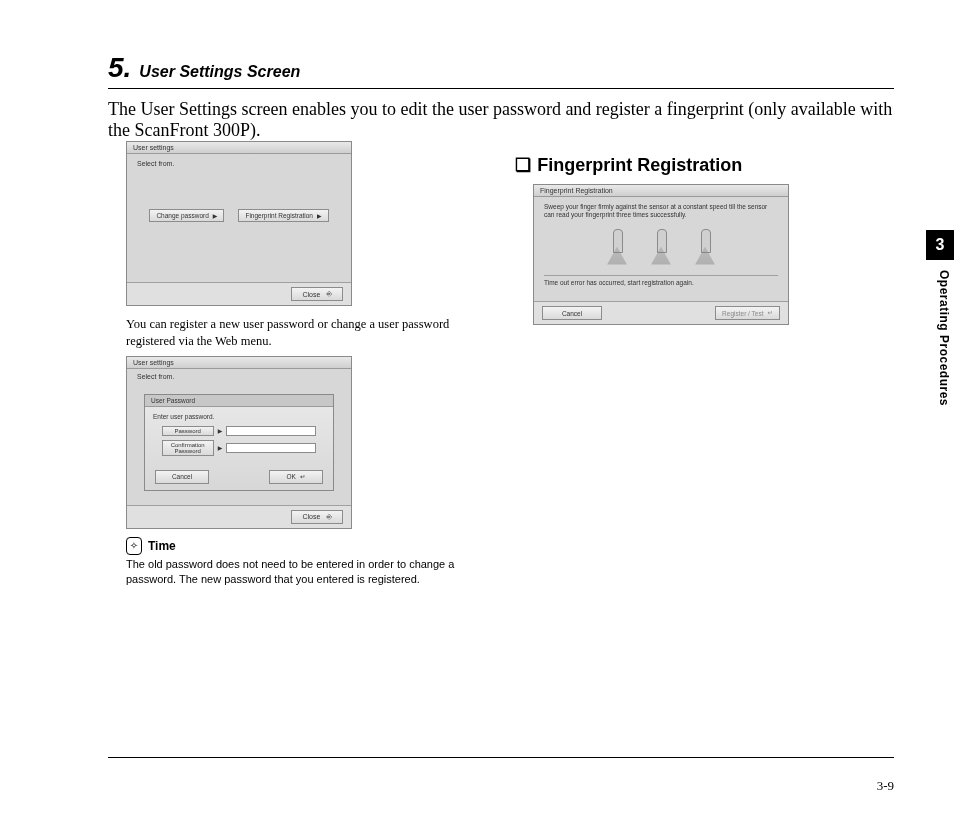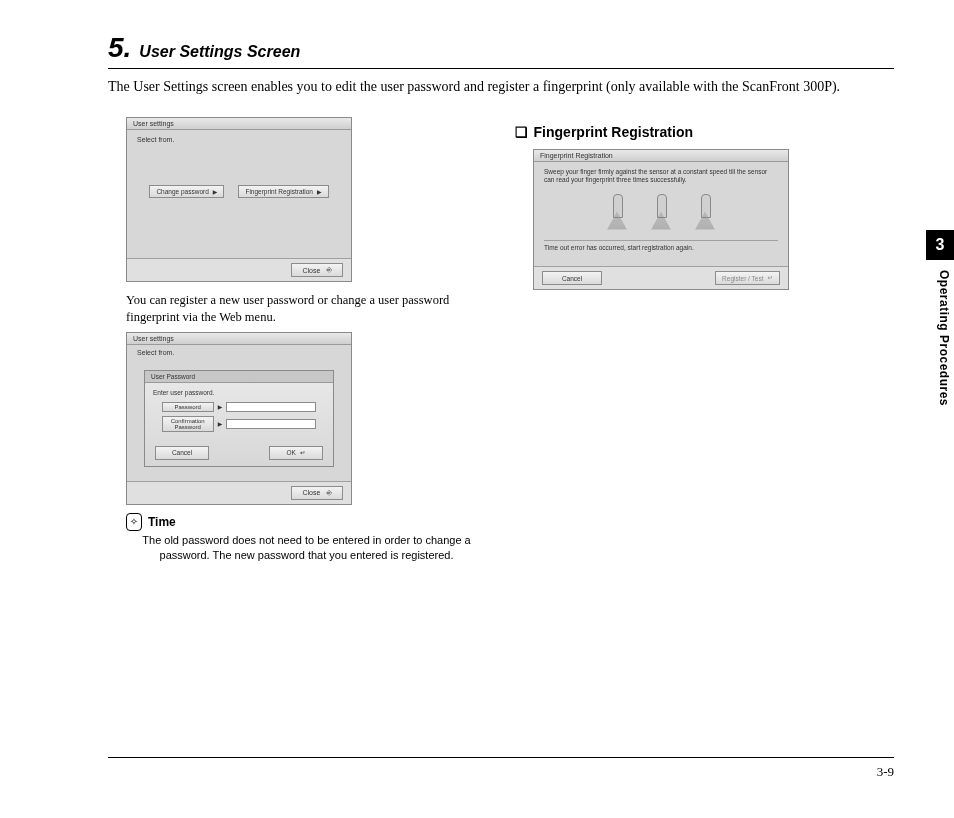--- a/index.html
+++ b/index.html
@@ -5,21 +5,21 @@
   * { box-sizing: border-box; margin: 0; padding: 0; }
   body {
     width: 954px;
     height: 818px;
     background: #fff;
     font-family: "Times New Roman", Times, serif;
     position: relative;
     color: #000;
   }
   .page {
-    padding: 32px 60px 40px 108px;
+    padding: 52px 60px 40px 108px;
     position: relative;
     height: 100%;
   }
   .chapter-heading {
     border-bottom: 1.5px solid #000;
     padding-bottom: 4px;
     margin-bottom: 10px;
   }
   .chapter-num {
     font-size: 28px;
@@ -30,33 +30,32 @@
   }
   .chapter-title {
     font-size: 16px;
     font-style: italic;
     font-weight: bold;
     font-family: Arial, Helvetica, sans-serif;
     display: inline;
     margin-left: 4px;
   }
   .intro {
-    font-size: 14px;
-    margin-bottom: 22px;
+    font-size: 18px;
   }
   .columns {
     display: flex;
     gap: 28px;
   }
   .col { flex: 1; min-width: 0; }
   .subhead {
     font-family: Arial, Helvetica, sans-serif;
-    font-size: 14px;
+    font-size: 18px;
     font-weight: bold;
-    margin-top: 7px;
+    margin-top: 13px;
     margin-bottom: 4px;
   }
   .subhead .bullet {
     font-family: "Times New Roman", serif;
     margin-right: 6px;
   }
   .bodytext {
     font-size: 12.5px;
     line-height: 1.35;
     margin-left: 18px;
@@ -81,21 +80,20 @@
     font-family: Arial, Helvetica, sans-serif;
     font-size: 12px;
     font-weight: bold;
   }
   .hint-text {
     font-family: Arial, Helvetica, sans-serif;
     font-size: 11px;
     line-height: 1.35;
     margin-left: 18px;
     margin-top: 2px;
-    text-align: center;
   }
 
   
   .win {
     border: 1px solid #8a8a8a;
     background: #d7d7d7;
     font-family: Arial, Helvetica, sans-serif;
     font-size: 7px;
     color: #333;
     margin-left: 18px;
@@ -193,21 +191,21 @@
     writing-mode: vertical-rl;
     font-family: Arial, Helvetica, sans-serif;
     font-weight:bold; font-size:12px;
     letter-spacing:.5px;
   }
   .footer-line {
     position:absolute; left:108px; right:60px; bottom:60px;
     border-top:1px solid #000;
   }
   .page-num {
-    position:absolute; right:60px; bottom:38px;
+    position:absolute; right:60px; bottom:24px;
     font-size:13px;
   }
 </style>
 </head>
 <body>
 
 <div class="page">
   <div class="chapter-heading">
     <span class="chapter-num">5.</span>
     <span class="chapter-title">User Settings Screen</span>
@@ -234,21 +232,21 @@
           </div>
         </div>
         <div class="win-bottom">
           <span class="win-close">
               <span>Close</span>
               <span class="door">⎆</span>
             </span>
         </div>
       </div>
 
-      <p class="bodytext">You can register a new user password or change a user password fingerprint via the Web menu.</p>
+      <p class="bodytext">You can register a new user password or change a user password registered via the Web menu.</p>
 
       <div class="win win2">
         <div class="win-titlebar">User settings</div>
         <div class="win-body">
           <div class="win-select">Select from.</div>
           <div class="inner-panel">
             <div class="inner-title">User Password</div>
             <div class="inner-body">
               <div class="inner-text">Enter user password.</div>
               <div class="frow">

